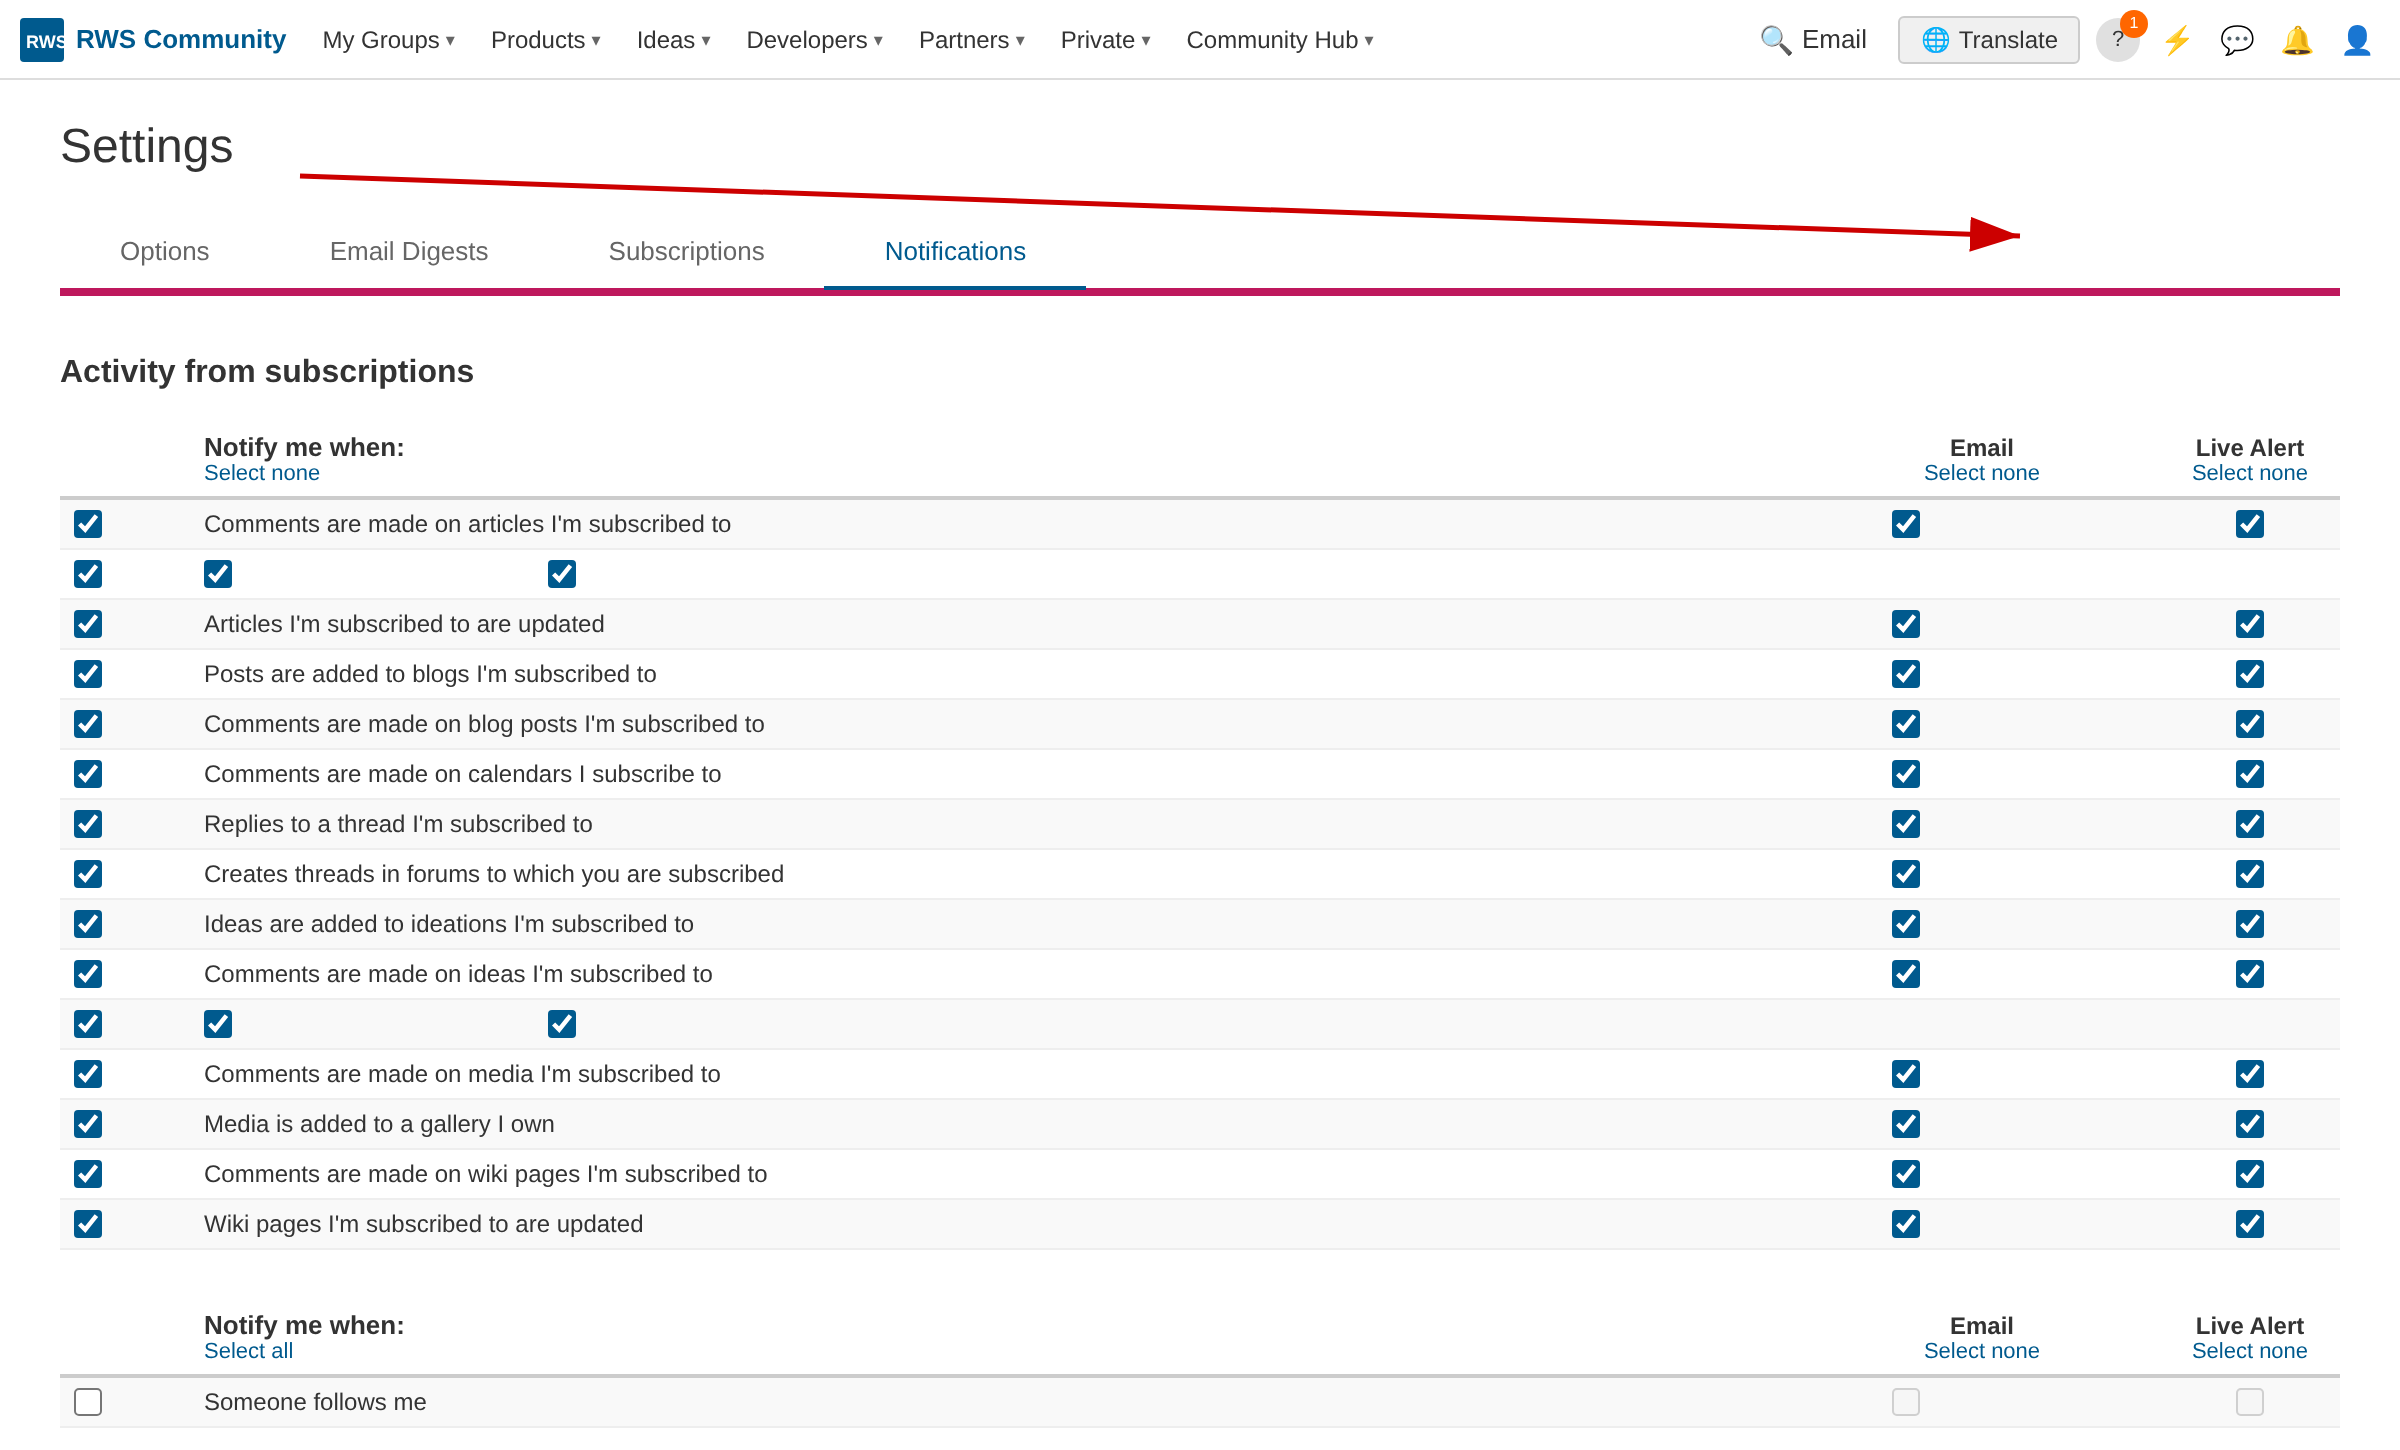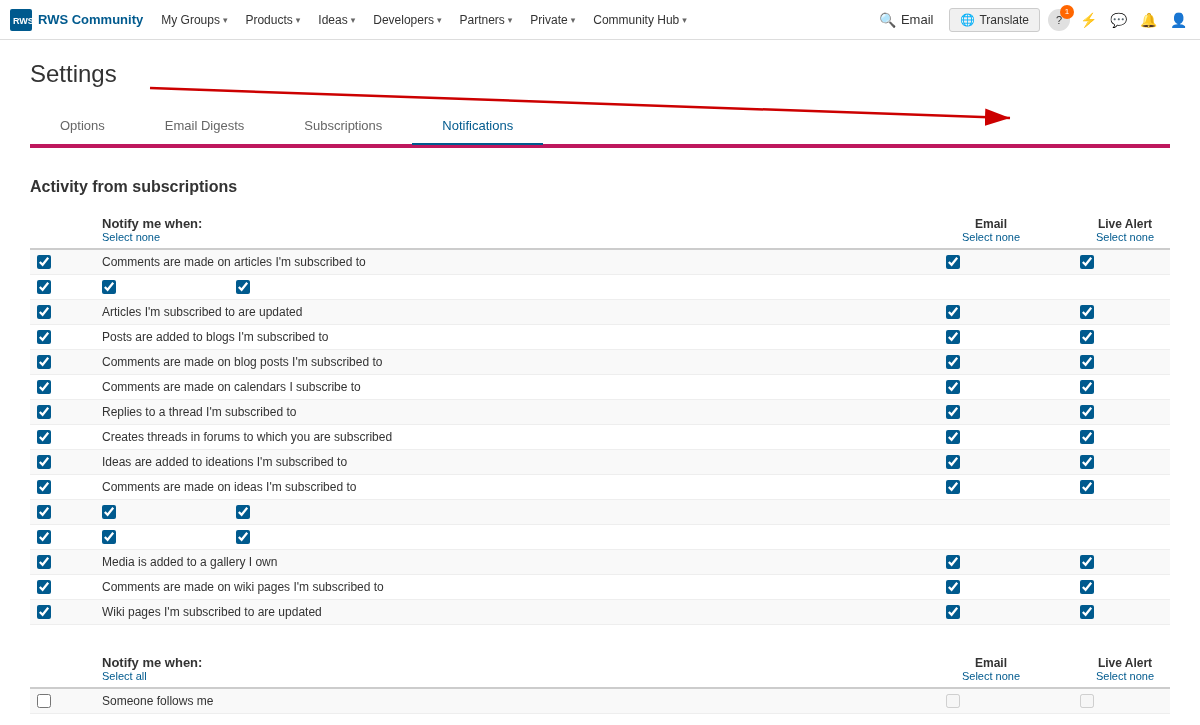--- a/index.html
+++ b/index.html
@@ -175,21 +175,21 @@
     .row-email-col {
       width: 90px;
       display: flex;
       align-items: center;
       justify-content: space-between;
     }
     .row-live-col {
       width: 90px;
       display: flex;
       align-items: center;
-      justify-content: flex-start;
+      justify-content: center;
     }
 
     input[type="checkbox"] {
       width: 14px;
       height: 14px;
       cursor: pointer;
       accent-color: #005a8e;
     }
     input[type="checkbox"]:disabled {
       accent-color: #aaa;
@@ -438,20 +438,21 @@
       <input type="checkbox" checked="" style="">
     </div>
     <div class="row-live-col">
       <input type="checkbox" checked="" style="">
     </div>
   </div>
         <div class="notify-row" style="background: rgb(255, 255, 255);">
     <div class="row-checkbox-col">
       <input type="checkbox" checked="" style="">
     </div>
+    <div class="row-text-col">Comments are made on media I'm subscribed to</div>
     <div class="row-email-col">
       <input type="checkbox" checked="" style="">
     </div>
     <div class="row-live-col">
       <input type="checkbox" checked="" style="">
     </div>
   </div>
         <div class="notify-row" style="background: rgb(249, 249, 249);">
     <div class="row-checkbox-col">
       <input type="checkbox" checked="" style="">

